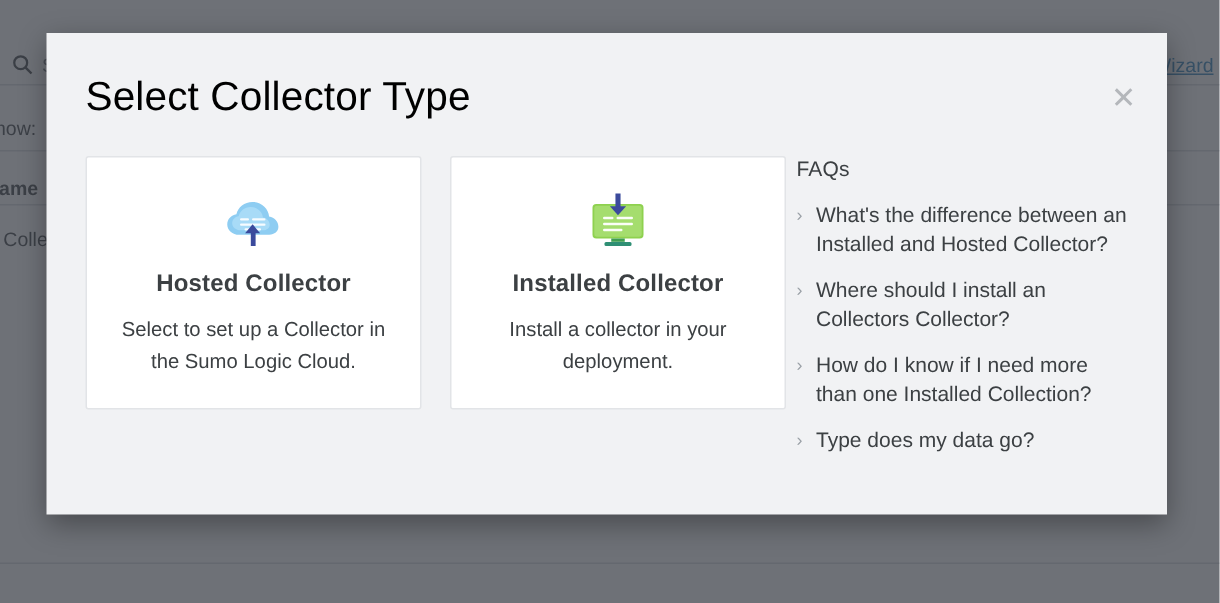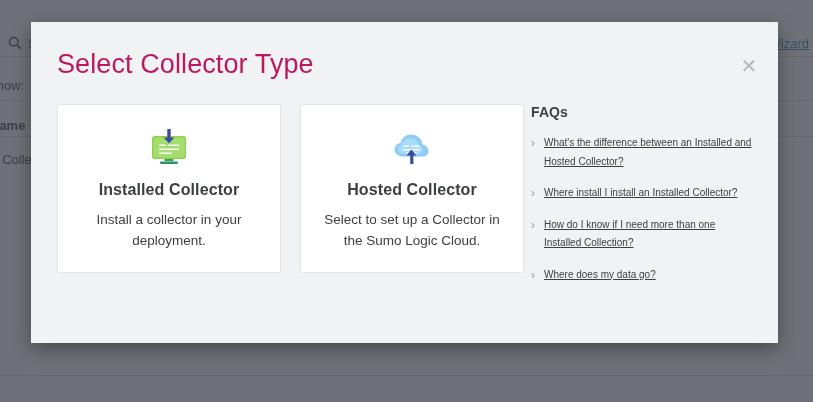--- a/index.html
+++ b/index.html
@@ -142,21 +142,21 @@
     cursor: pointer;
     font-family: "Liberation Sans", sans-serif;
   }
 
   #modal-title {
     position: absolute;
     left: 26px;
     top: 27px;
     font-size: 27px;
     font-weight: 400;
-    color: #be185d;
+    color: #000000;
     letter-spacing: .1px;
   }
 
   
   #cards {
     position: absolute;
     left: 26px;
     top: 82px;
     display: flex;
     gap: 19px;
@@ -201,44 +201,43 @@
 
   
   #faqs {
     position: absolute;
     left: 500px;
     top: 82px;
     width: 222px;
   }
   #faqs-heading {
     font-size: 14px;
-    font-weight: bold;
+    font-weight: normal;
     color: #3c4043;
     margin-bottom: 14px;
     letter-spacing: .1px;
   }
   .faq-item {
     display: flex;
     align-items: flex-start;
     margin-bottom: 13px;
     cursor: pointer;
   }
   .faq-chevron {
     flex: 0 0 auto;
     width: 13px;
     font-size: 12px;
     line-height: 18px;
     color: #9aa0a6;
     font-family: "Liberation Sans", sans-serif;
   }
   .faq-text {
-    font-size: 10px;
+    font-size: 14px;
     line-height: 18.5px;
     color: #3c4043;
-    text-decoration: underline;
   }
 </style>
 </head>
 <body>
 
 <div id="app-background">
 
 
   <span class="bg-search-icon">
     <svg width="14" height="14" viewBox="0 0 14 14">
@@ -273,80 +272,80 @@
   <div id="modal-close">✕</div>
 
   <div id="modal-title">Select Collector Type</div>
 
   <div id="cards">
 
     <div class="card">
       <div class="card-icon">
         <svg width="46" height="42" viewBox="0 0 46 42">
 
+          <path d="M13.5 28.5 C8.9 28.5 5.5 25.4 5.5 21.6 C5.5 18.2 8.1 15.4 11.6 14.9
+                   C12.6 10.1 17 6.6 22.3 6.6 C28.2 6.6 33 10.9 33.4 16.4
+                   C37 16.9 39.6 19.8 39.6 23.2 C39.6 26.2 37 28.5 33.5 28.5 Z" fill="#8ecdf2"></path>
+          <path d="M14.5 25.5 C11.2 25.5 8.8 23.4 8.8 20.8 C8.8 18.5 10.6 16.6 13.1 16.2
+                   C14 12.6 17.2 10.0 21.1 10.0 C25.4 10.0 28.9 13.0 29.3 17.0
+                   C31.9 17.4 33.8 19.4 33.8 21.8 C33.8 23.9 31.9 25.5 29.4 25.5 Z" fill="#a8dbf7"></path>
+
+          <rect x="14" y="17.5" width="6" height="1.5" rx="0.75" fill="#ffffff" opacity="0.9"></rect>
+          <rect x="22" y="17.5" width="9" height="1.5" rx="0.75" fill="#ffffff" opacity="0.9"></rect>
+          <rect x="14" y="21" width="17" height="1.5" rx="0.75" fill="#ffffff" opacity="0.9"></rect>
+          <rect x="17" y="24.2" width="11" height="1.5" rx="0.75" fill="#ffffff" opacity="0.9"></rect>
+
+          <rect x="21.2" y="26" width="3.2" height="10" fill="#3b4a9c"></rect>
+          <polygon points="17.4,27.5 27.4,27.5 22.4,21.5" fill="#3b4a9c"></polygon>
+        </svg>
+      </div>
+      <div class="card-title">Hosted Collector</div>
+      <div class="card-desc">Select to set up a Collector in the Sumo Logic Cloud.</div>
+    </div>
+
+    <div class="card">
+      <div class="card-icon">
+        <svg width="46" height="42" viewBox="0 0 46 42">
+
           <rect x="6" y="8" width="34" height="23" rx="2.5" fill="#8ed14f"></rect>
           <rect x="7.2" y="9.2" width="31.6" height="20.6" rx="1.8" fill="#a5dd6e"></rect>
 
           <rect x="13" y="16.5" width="7" height="1.6" rx="0.8" fill="#ffffff" opacity="0.95"></rect>
           <rect x="22" y="16.5" width="11" height="1.6" rx="0.8" fill="#ffffff" opacity="0.95"></rect>
           <rect x="13" y="20.5" width="20" height="1.6" rx="0.8" fill="#ffffff" opacity="0.95"></rect>
           <rect x="13" y="24.5" width="13" height="1.6" rx="0.8" fill="#ffffff" opacity="0.95"></rect>
 
           <rect x="18.5" y="31" width="9" height="2.2" fill="#3f9e52"></rect>
           <rect x="14" y="33.4" width="18" height="2.6" rx="1" fill="#2f8f74"></rect>
 
           <rect x="21.3" y="1" width="3.4" height="10" fill="#3b4a9c"></rect>
           <polygon points="17.6,9.5 28.4,9.5 23,15.5" fill="#3b4a9c"></polygon>
         </svg>
       </div>
       <div class="card-title">Installed Collector</div>
       <div class="card-desc">Install a collector in your deployment.</div>
     </div>
-
-    <div class="card">
-      <div class="card-icon">
-        <svg width="46" height="42" viewBox="0 0 46 42">
-
-          <path d="M13.5 28.5 C8.9 28.5 5.5 25.4 5.5 21.6 C5.5 18.2 8.1 15.4 11.6 14.9
-                   C12.6 10.1 17 6.6 22.3 6.6 C28.2 6.6 33 10.9 33.4 16.4
-                   C37 16.9 39.6 19.8 39.6 23.2 C39.6 26.2 37 28.5 33.5 28.5 Z" fill="#8ecdf2"></path>
-          <path d="M14.5 25.5 C11.2 25.5 8.8 23.4 8.8 20.8 C8.8 18.5 10.6 16.6 13.1 16.2
-                   C14 12.6 17.2 10.0 21.1 10.0 C25.4 10.0 28.9 13.0 29.3 17.0
-                   C31.9 17.4 33.8 19.4 33.8 21.8 C33.8 23.9 31.9 25.5 29.4 25.5 Z" fill="#a8dbf7"></path>
-
-          <rect x="14" y="17.5" width="6" height="1.5" rx="0.75" fill="#ffffff" opacity="0.9"></rect>
-          <rect x="22" y="17.5" width="9" height="1.5" rx="0.75" fill="#ffffff" opacity="0.9"></rect>
-          <rect x="14" y="21" width="17" height="1.5" rx="0.75" fill="#ffffff" opacity="0.9"></rect>
-          <rect x="17" y="24.2" width="11" height="1.5" rx="0.75" fill="#ffffff" opacity="0.9"></rect>
-
-          <rect x="21.2" y="26" width="3.2" height="10" fill="#3b4a9c"></rect>
-          <polygon points="17.4,27.5 27.4,27.5 22.4,21.5" fill="#3b4a9c"></polygon>
-        </svg>
-      </div>
-      <div class="card-title">Hosted Collector</div>
-      <div class="card-desc">Select to set up a Collector in the Sumo Logic Cloud.</div>
-    </div>
   </div>
 
   <div id="faqs">
     <div id="faqs-heading">FAQs</div>
 
     <div class="faq-item">
       <span class="faq-chevron">›</span>
       <span class="faq-text">What's the difference between an Installed and Hosted Collector?</span>
     </div>
 
     <div class="faq-item">
       <span class="faq-chevron">›</span>
-      <span class="faq-text">Where install I install an Installed Collector?</span>
+      <span class="faq-text">Where should I install an Collectors Collector?</span>
     </div>
 
     <div class="faq-item">
       <span class="faq-chevron">›</span>
       <span class="faq-text">How do I know if I need more than one Installed Collection?</span>
     </div>
 
     <div class="faq-item">
       <span class="faq-chevron">›</span>
-      <span class="faq-text">Where does my data go?</span>
+      <span class="faq-text">Type does my data go?</span>
     </div>
   </div>
 </div>
 
 </body></html>

